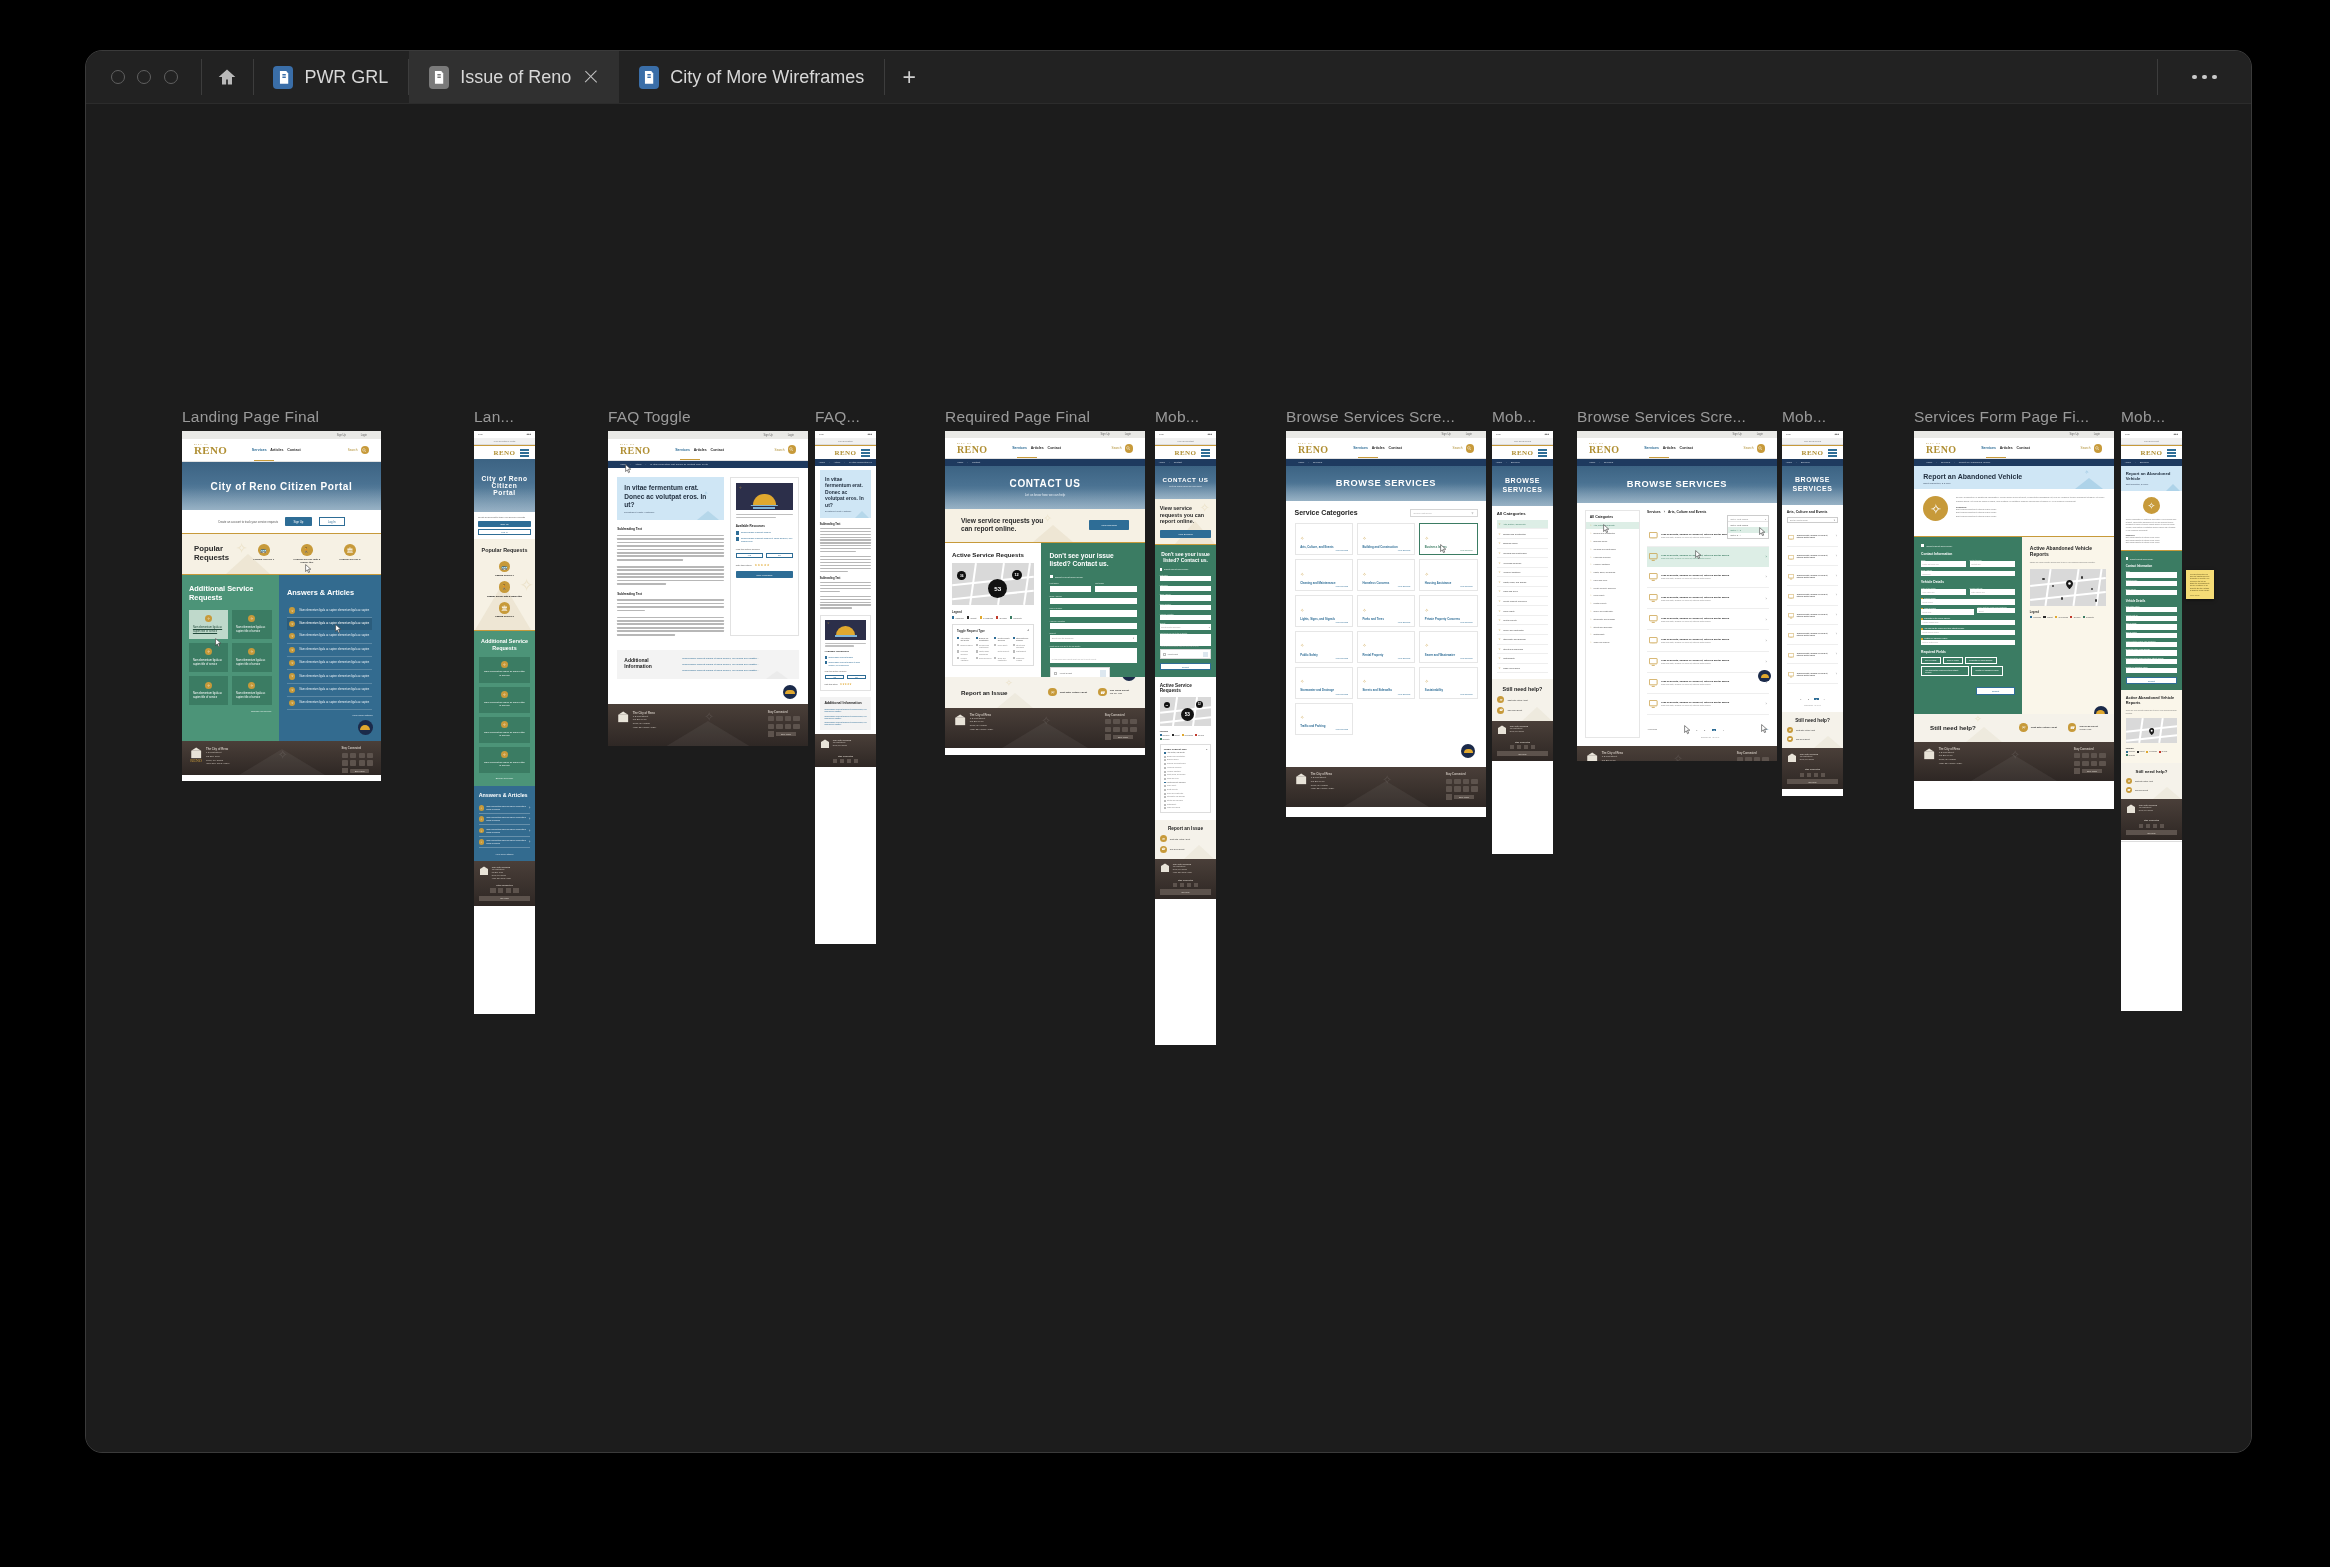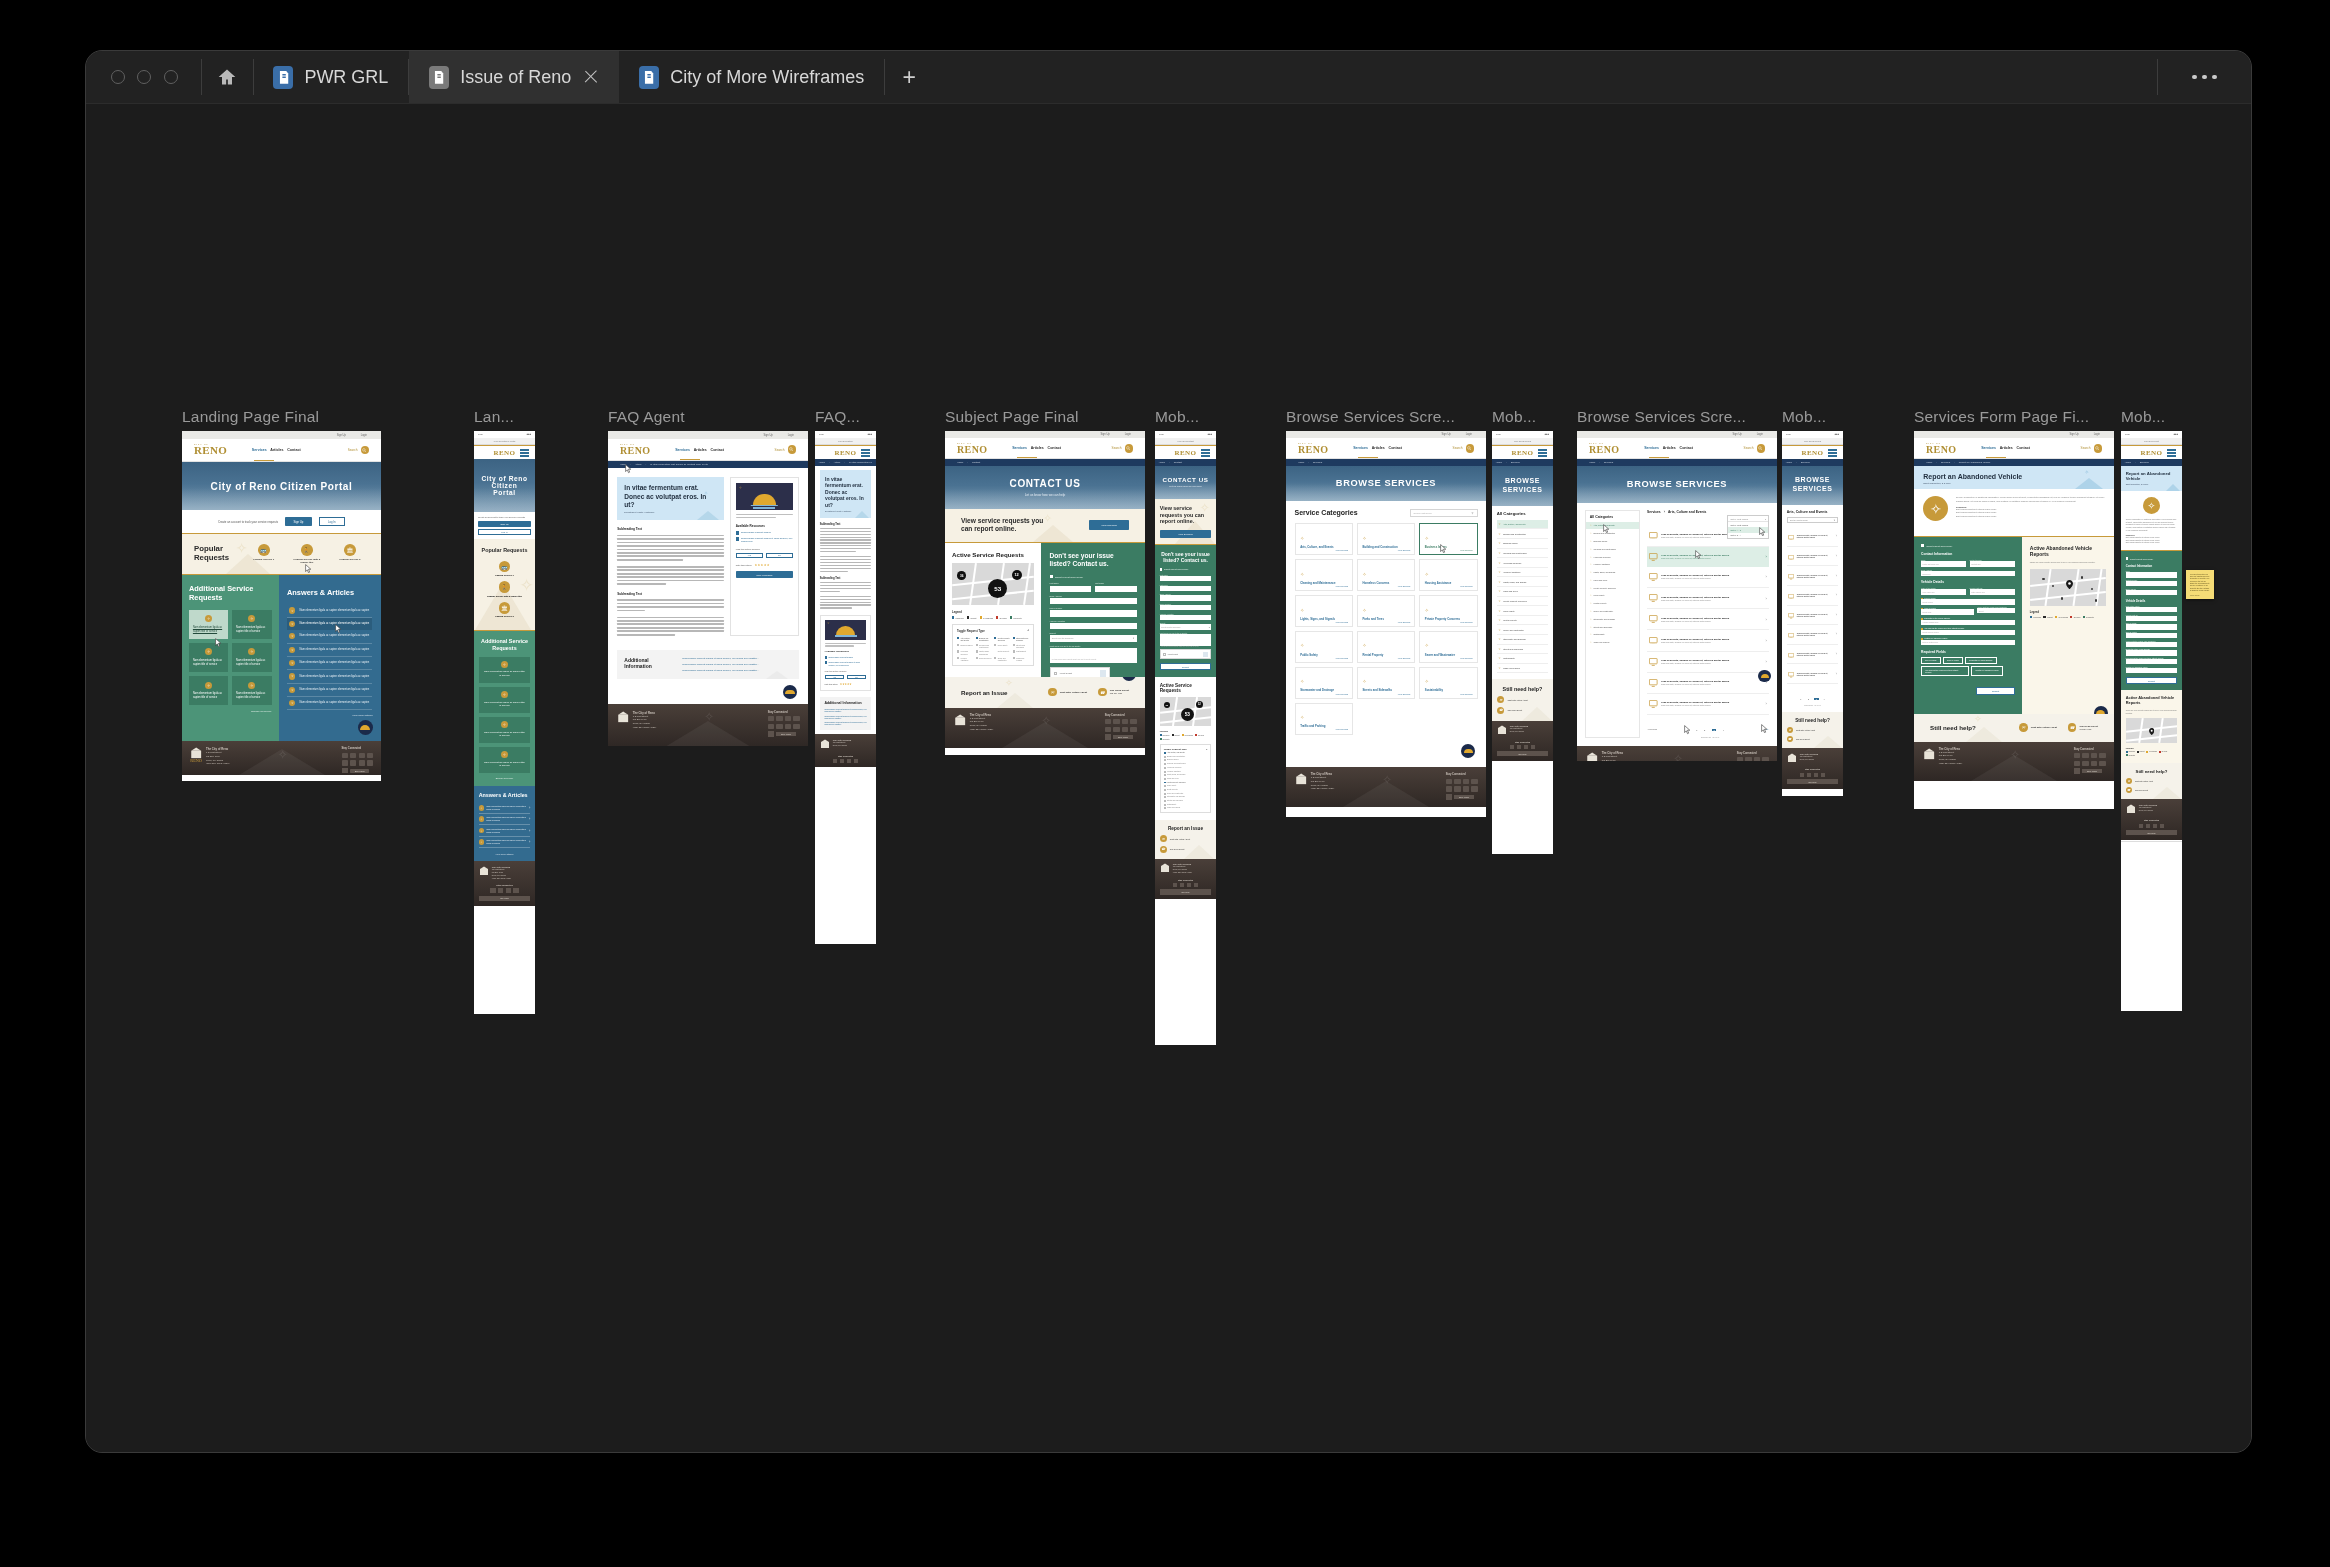--- a/index.html
+++ b/index.html
@@ -554,21 +554,21 @@
               <i style="width:5.4px;height:4.7px;background:#5d534d;display:block"></i>
               <i style="width:5.4px;height:4.7px;background:#5d534d;display:block"></i>
               </div>
             <div style="font-size:2px;color:#e2dbd3;background:#5d534d;padding:1.6px 0;margin-top:3.1px">See More</div>
           </div>
         </div>
       </div>
     </div>
 
     <div class="frame-group" style="left:522px; top:304px; width:200px;">
-      <div class="frame-label">FAQ Agent</div>
+      <div class="frame-label">FAQ Toggle</div>
       <div class="frame" style="width:200px;height:315px;">
         <div class="util" style="height:7.8px">
           <span>Sign Up</span>
           <span>Login</span>
           </div>
         <div class="navbar" style="height:22px">
           <div class="logo" style="font-size:10px">
             <span class="sm">CITY OF</span><span>RENO</span></div>
           <div class="navlinks">
             <b class="on">Services</b>
@@ -841,21 +841,21 @@
               <i style="width:4.7px;height:3.9px;background:#5d534d;display:block"></i>
               <i style="width:4.7px;height:3.9px;background:#5d534d;display:block"></i>
               <i style="width:4.7px;height:3.9px;background:#5d534d;display:block"></i>
               </div>
             </div>
         </div>
       </div>
     </div>
 
     <div class="frame-group" style="left:859px; top:304px; width:200px;">
-      <div class="frame-label">Subject Page Final</div>
+      <div class="frame-label">Required Page Final</div>
       <div class="frame" style="width:200px;height:324px;">
         <div class="util" style="height:7px">
           <span>Sign Up</span>
           <span>Login</span>
           </div>
         <div class="navbar" style="height:21px">
           <div class="logo" style="font-size:10px">
             <span class="sm">CITY OF</span><span>RENO</span></div>
           <div class="navlinks">
             <b class="on">Services</b>

